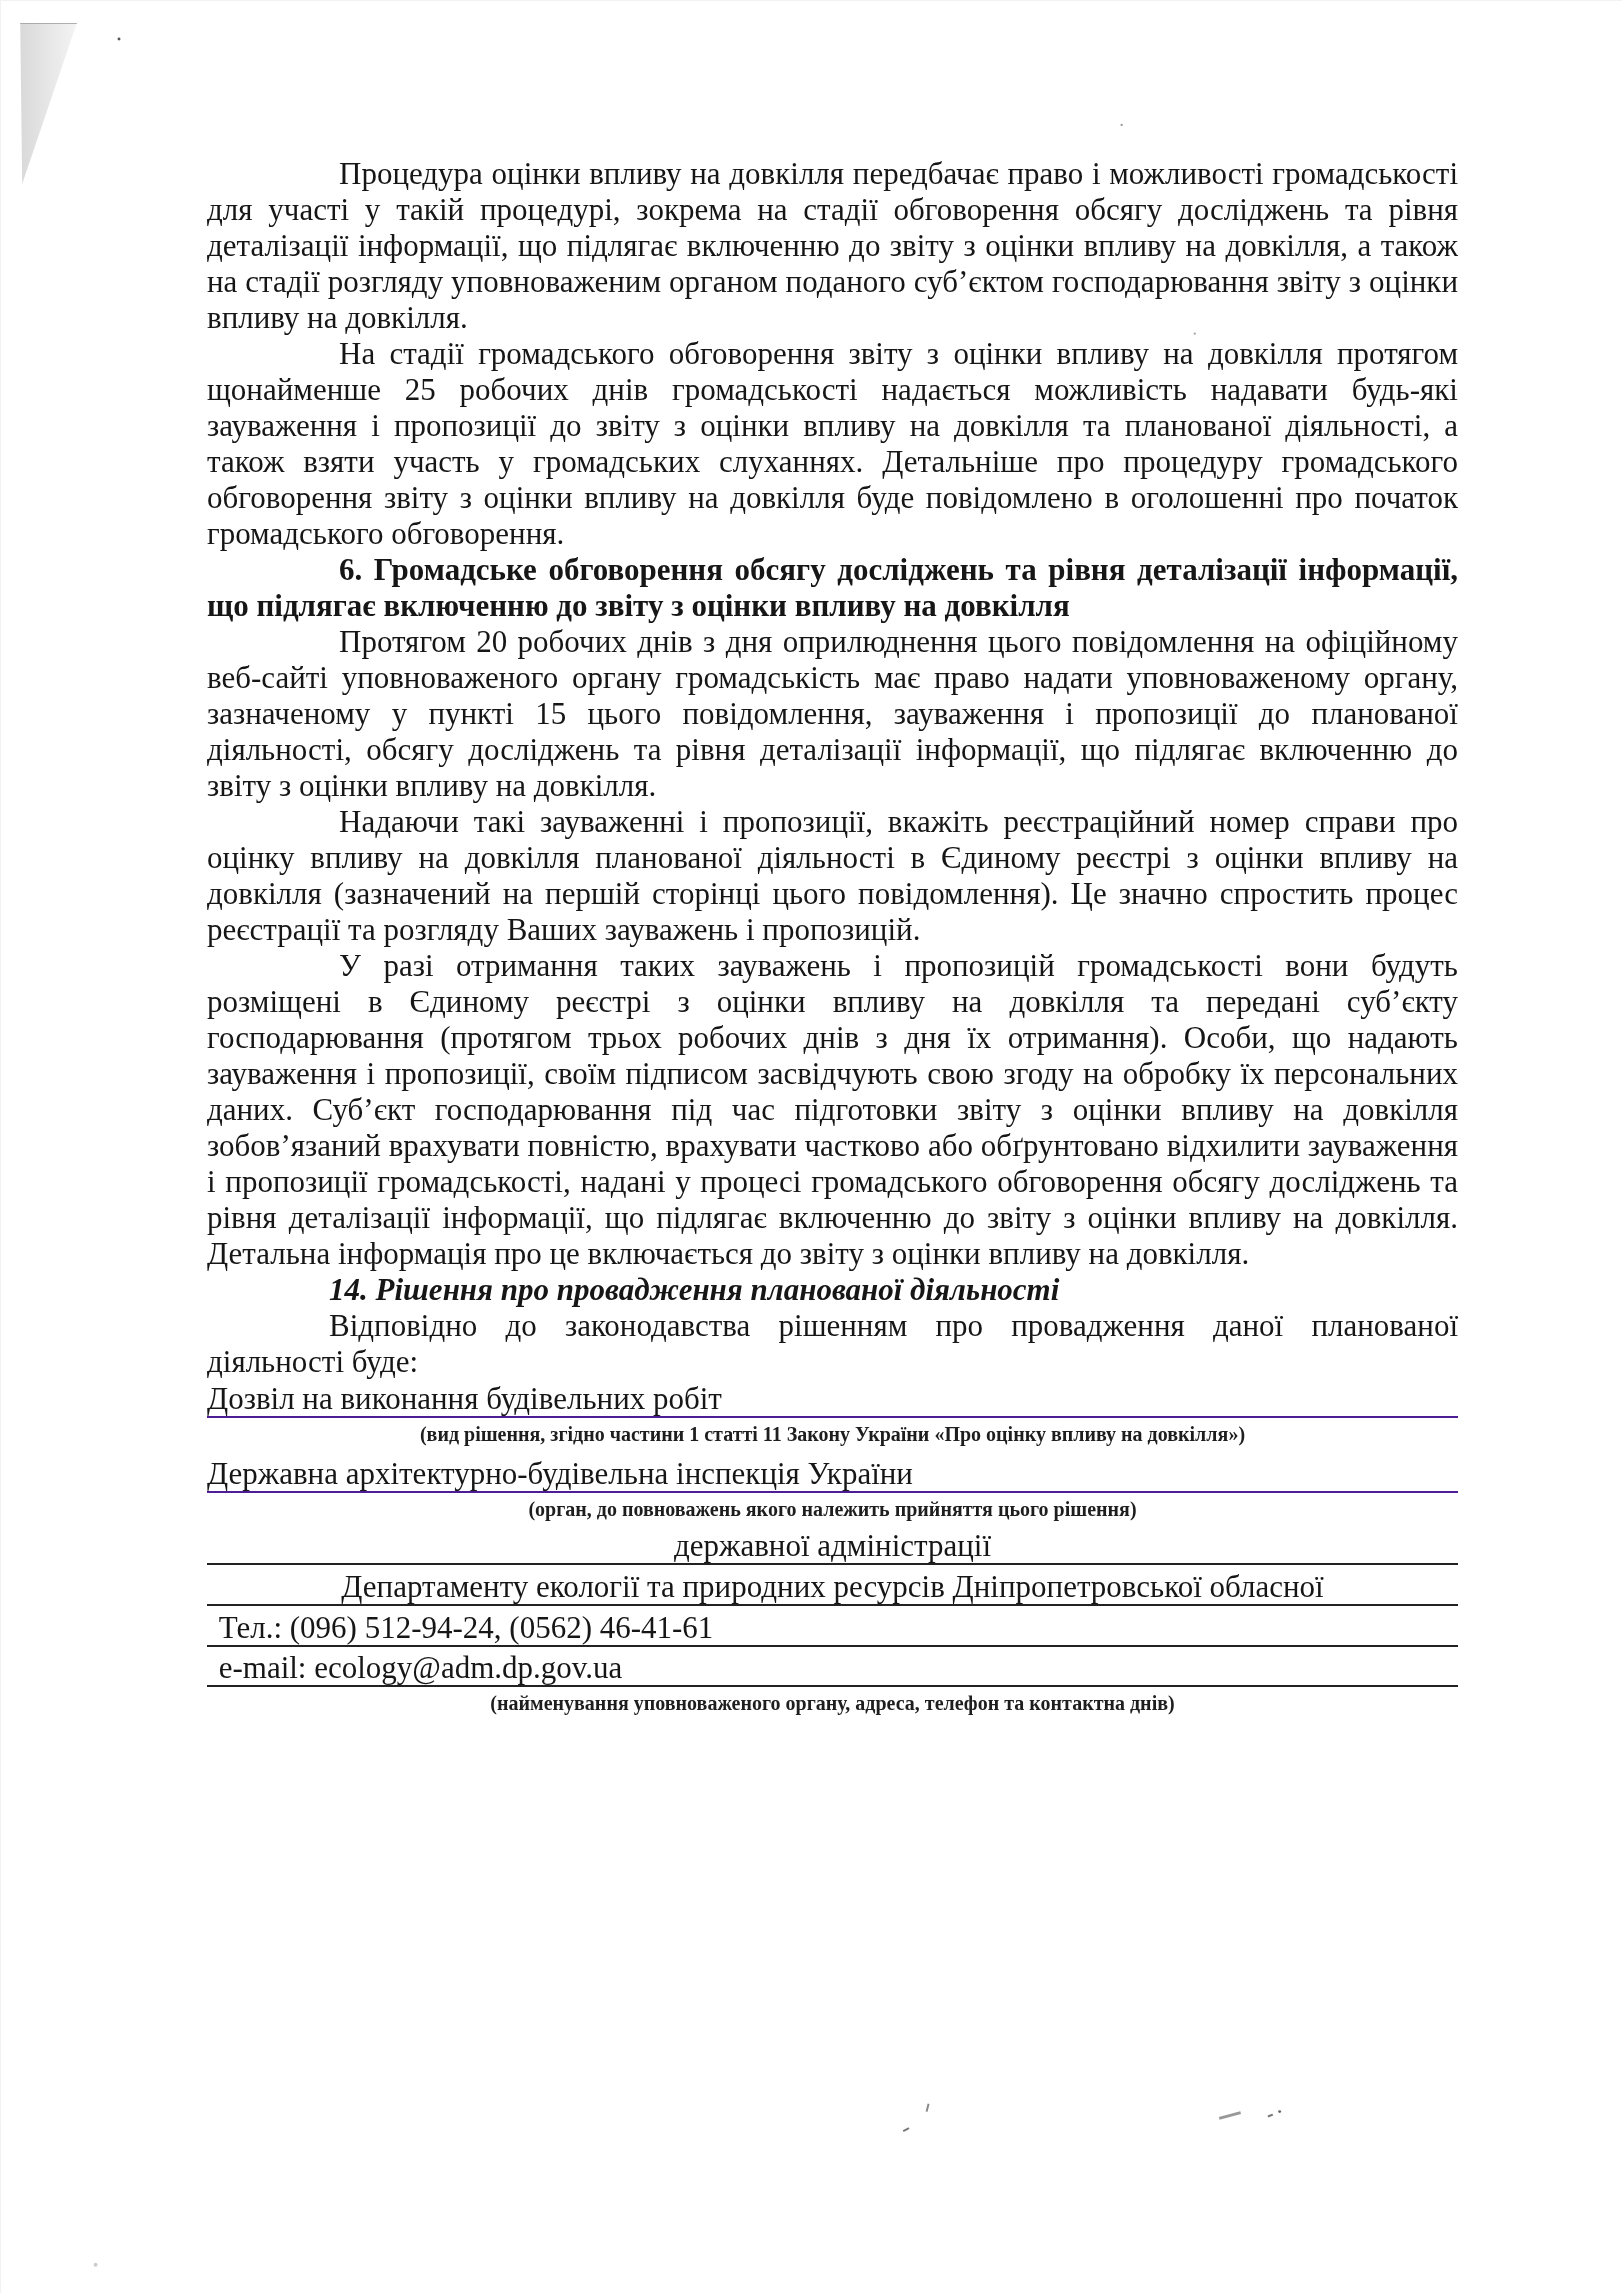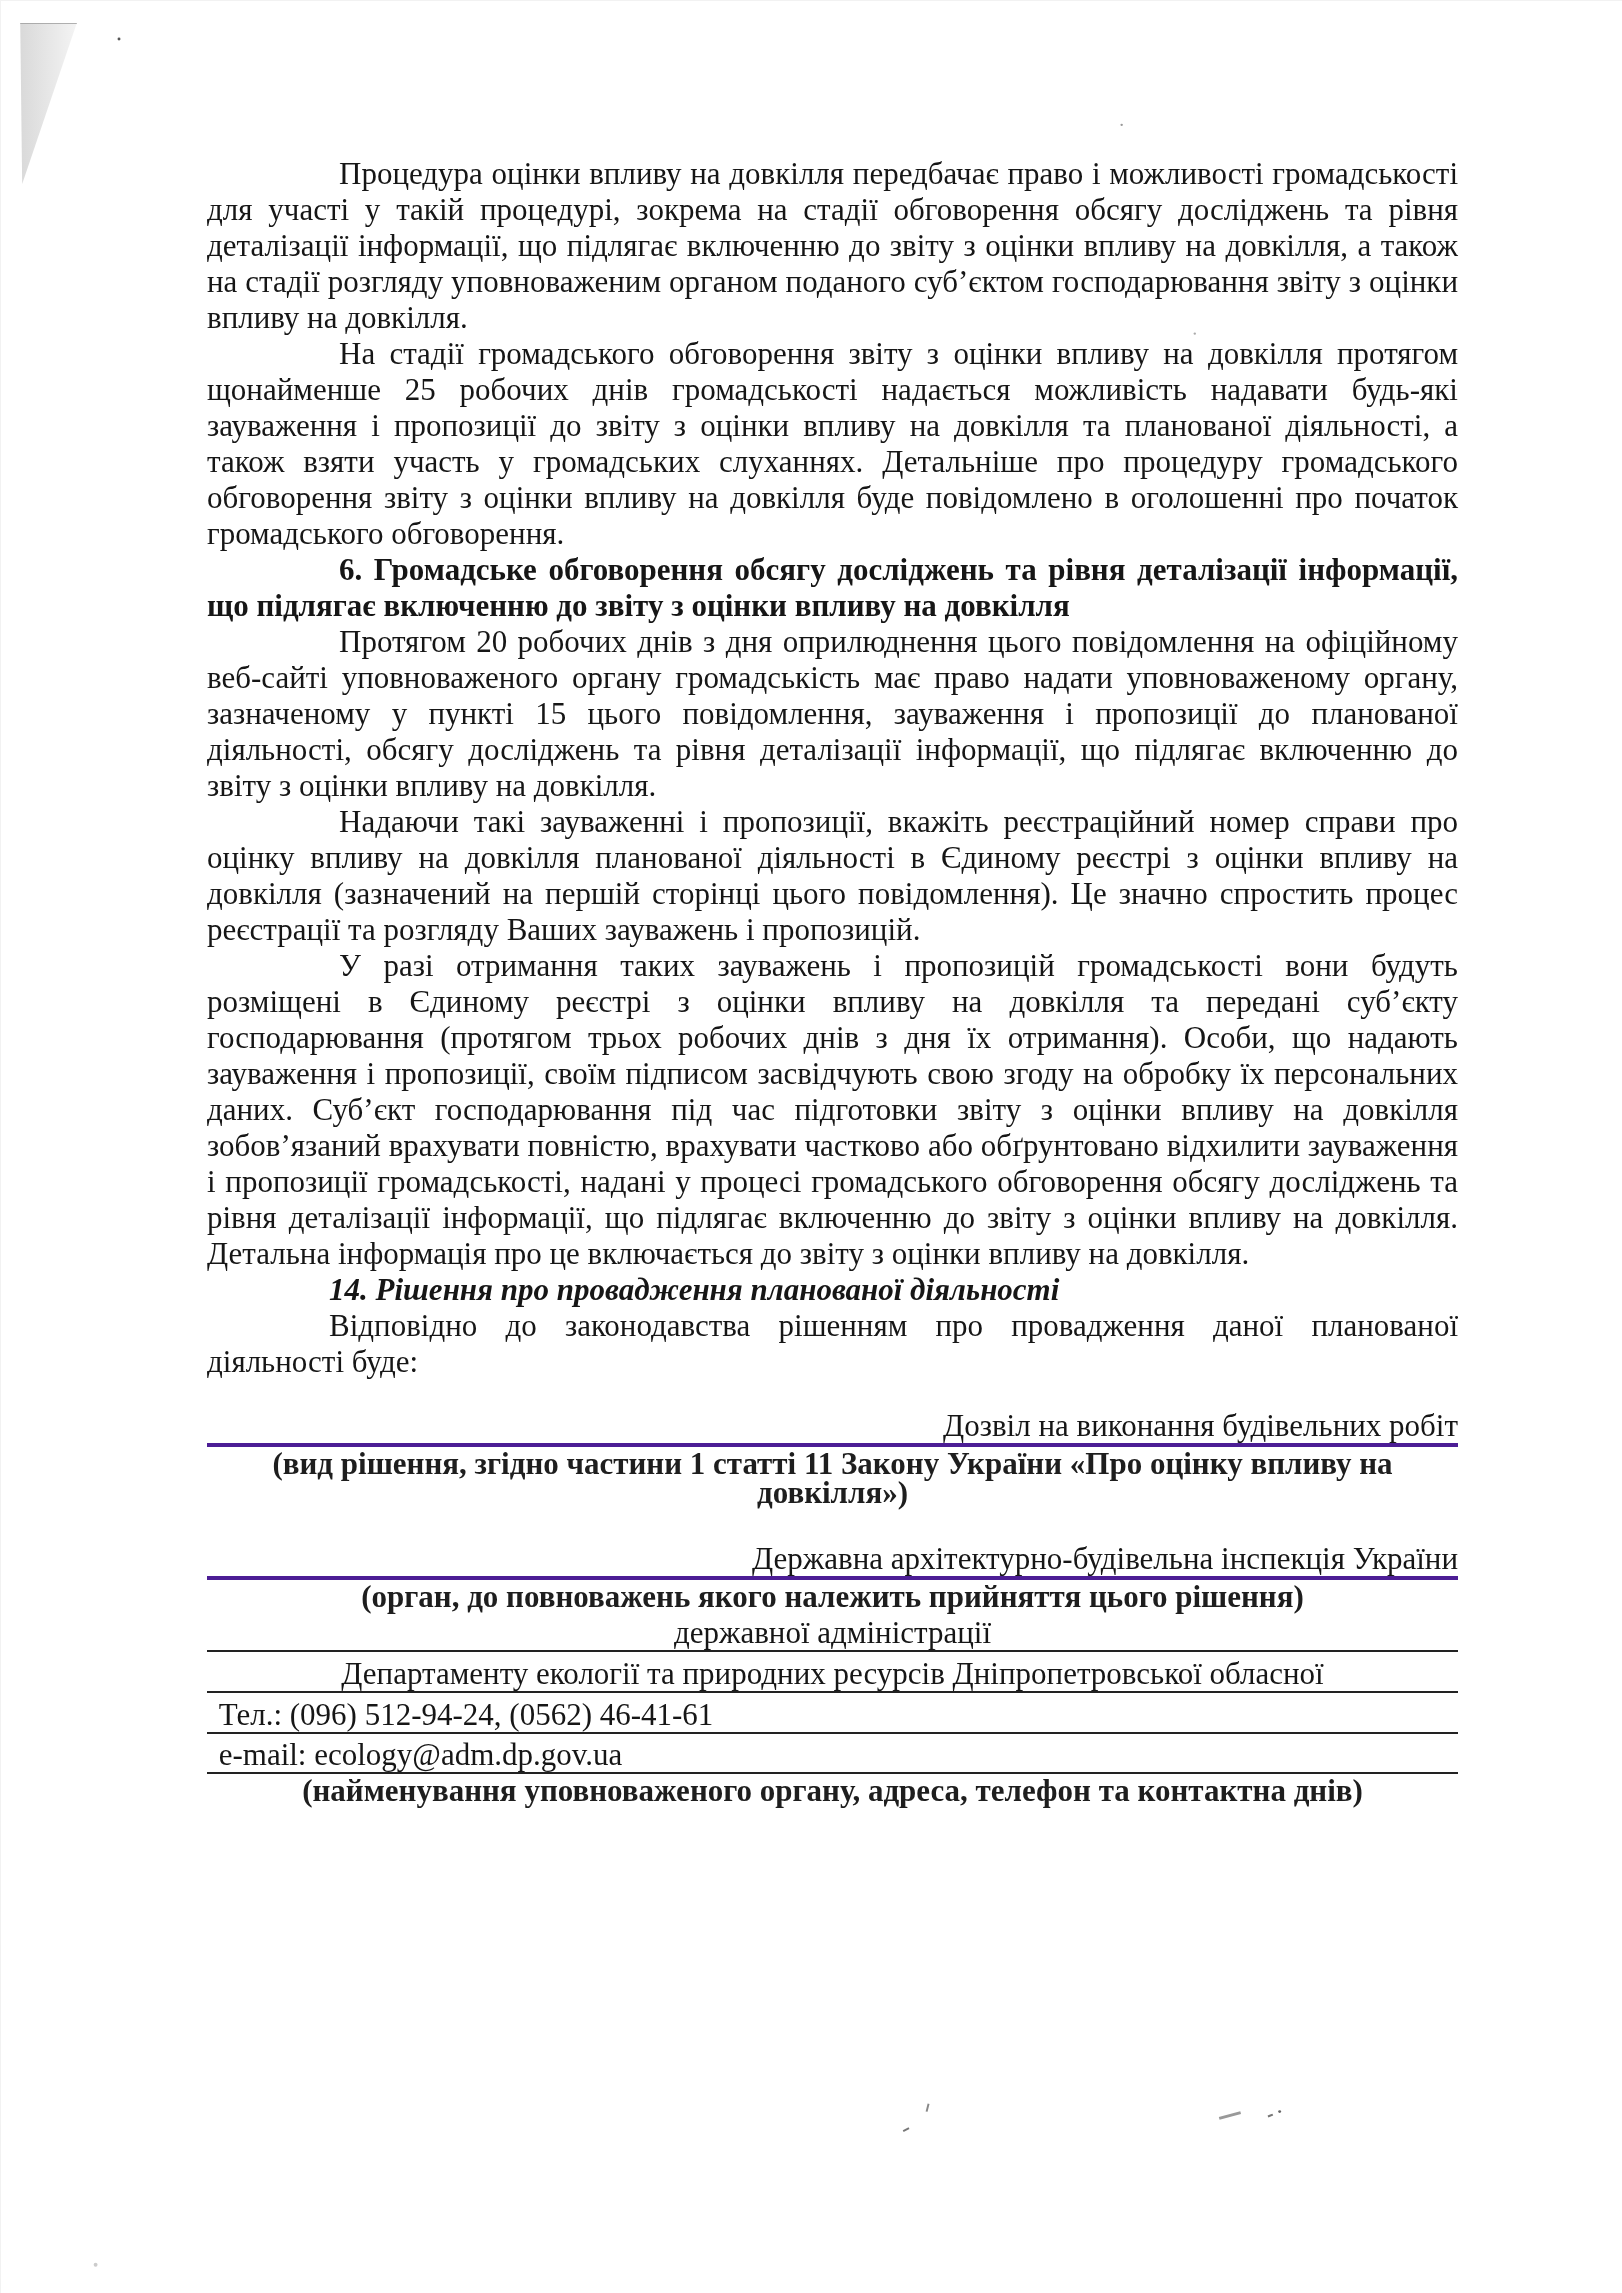--- a/index.html
+++ b/index.html
@@ -16,25 +16,25 @@
   }
   .content {
     position: absolute; left: 207px; top: 156px; width: 1251px;
     font-family: "Liberation Serif", "DejaVu Serif", serif;
     font-size: 31px; line-height: 36px; color: #161616;
   }
   p { margin: 0; text-align: justify; text-indent: 132px; }
   .bold-block { font-weight: bold; text-align: justify; text-indent: 132px; }
   .h14 { font-weight: bold; text-indent: 122px; text-align: left; font-style: italic; }
   .underlined-field {
-    border-bottom: 4px solid #4c1d95; text-align: right; text-indent: 0;
-    line-height: 35px; margin-top: 28px;
+    border-bottom: 2px solid #4c1d95; text-align: left; text-indent: 0;
+    line-height: 35px; margin-top: 1px;
   }
   .caption {
-    font-size: 31px; line-height: 29px; text-align: center; text-indent: 0; margin-top: 2px;
+    font-size: 20px; line-height: 29px; text-align: center; text-indent: 0; margin-top: 2px;
     font-weight: bold; color: #1e1e1e;
   }
   .field-left { text-align: left; text-indent: 0; padding-left: 11.7px; border-bottom: 2px solid #222; line-height: 35px; margin-top: 3.9px; }
   .field-center { text-align: center; text-indent: 0; border-bottom: 2px solid #222; line-height: 35px; margin-top: 3.9px; }
   .spacer-s { height: 5.9px; }
   .specks { position: absolute; left: 0; top: 0; width: 1623px; height: 2294px; pointer-events: none; }
 </style>
 </head>
 <body>
 

